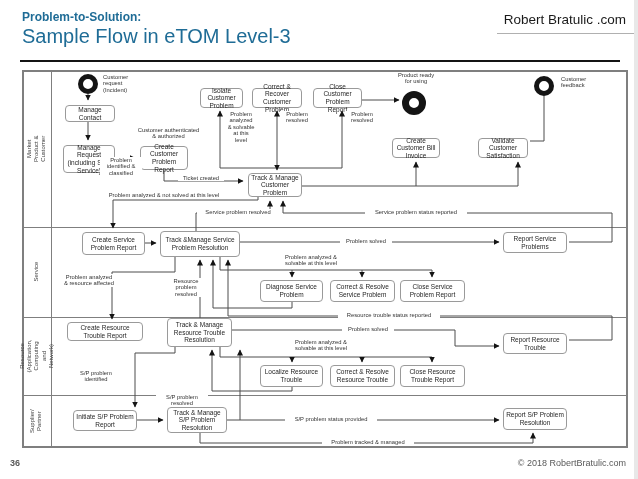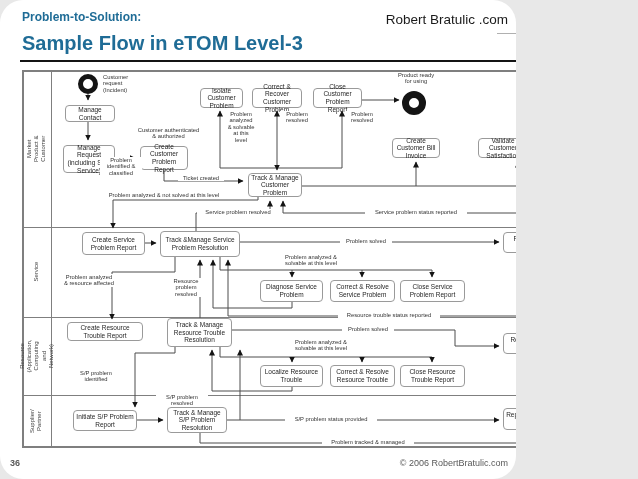--- a/index.html
+++ b/index.html
@@ -1,19 +1,19 @@
 <!DOCTYPE html>
 <html style="--title-blue: #1F6C96;"><head>
 <meta charset="utf-8">
 <style>
   html,body{margin:0;padding:0;background:#e8e8e8;}
-  .slide{position:relative;width:516px;height:479px;background:#ffffff;overflow:hidden;
-         font-family:"Liberation Sans",sans-serif;border-radius:23px;}
+  .slide{position:relative;width:634px;height:479px;background:#ffffff;overflow:hidden;
+         font-family:"Liberation Sans",sans-serif;}
   .kicker{position:absolute;left:22px;top:10px;font-size:12px;font-weight:bold;color:var(--title-blue);}
-  .title{position:absolute;left:22px;top:25px;font-size:20px;font-weight:bold;color:var(--title-blue);margin-top:7px;}
+  .title{position:absolute;left:22px;top:25px;font-size:20px;font-weight:normal;color:var(--title-blue);}
   .logo{position:absolute;right:8px;top:12px;font-size:13.5px;font-weight:normal;color:#1a1a1a;}
   .logo-underline{position:absolute;left:497px;top:33px;width:137px;height:1px;background:#b0b0b0;}
   .header-rule{position:absolute;left:20px;top:60px;width:600px;height:2px;background:#141414;}
   .frame{position:absolute;left:22px;top:70px;width:606px;height:378px;border:2px solid #7f7f7f;box-sizing:border-box;}
   .lane-col-line{position:absolute;left:51px;top:70px;width:1px;height:378px;background:#7f7f7f;}
   .lane-div{position:absolute;left:22px;width:606px;height:1px;background:#7f7f7f;}
   .lane-label{position:absolute;left:22px;width:29px;display:flex;align-items:center;justify-content:center;z-index:1;}
   .lane-label>span{transform:rotate(-90deg);font-size:6px;color:#404040;text-align:center;line-height:1.2;white-space:pre-line;}
   .node{position:absolute;background:#fff;border:1px solid #9a9a9a;border-radius:4px;display:flex;align-items:center;justify-content:center;
         text-align:center;font-size:6.5px;line-height:1.18;color:#1f1f1f;padding:1px 2px;box-sizing:border-box;z-index:2;white-space:pre-line;}
@@ -176,14 +176,14 @@
   <div class="elabel" style="left:285px;top:339px;width:70px">Problem analyzed &amp;
 solvable at this level</div>
   <div class="elabel" style="left:70px;top:370px;width:50px">S/P problem
 identified</div>
   <div class="elabel" style="left:156px;top:394px;width:50px">S/P problem
 resolved</div>
   <div class="elabel" style="left:285px;top:416px;width:90px">S/P problem status provided</div>
   <div class="elabel" style="left:322px;top:439px;width:90px">Problem tracked &amp; managed</div>
 
   <div class="pagenum">36</div>
-  <div class="copyright">© 2006 RobertBratulic.com</div>
+  <div class="copyright">© 2018 RobertBratulic.com</div>
 </div>
 
 </body></html>

